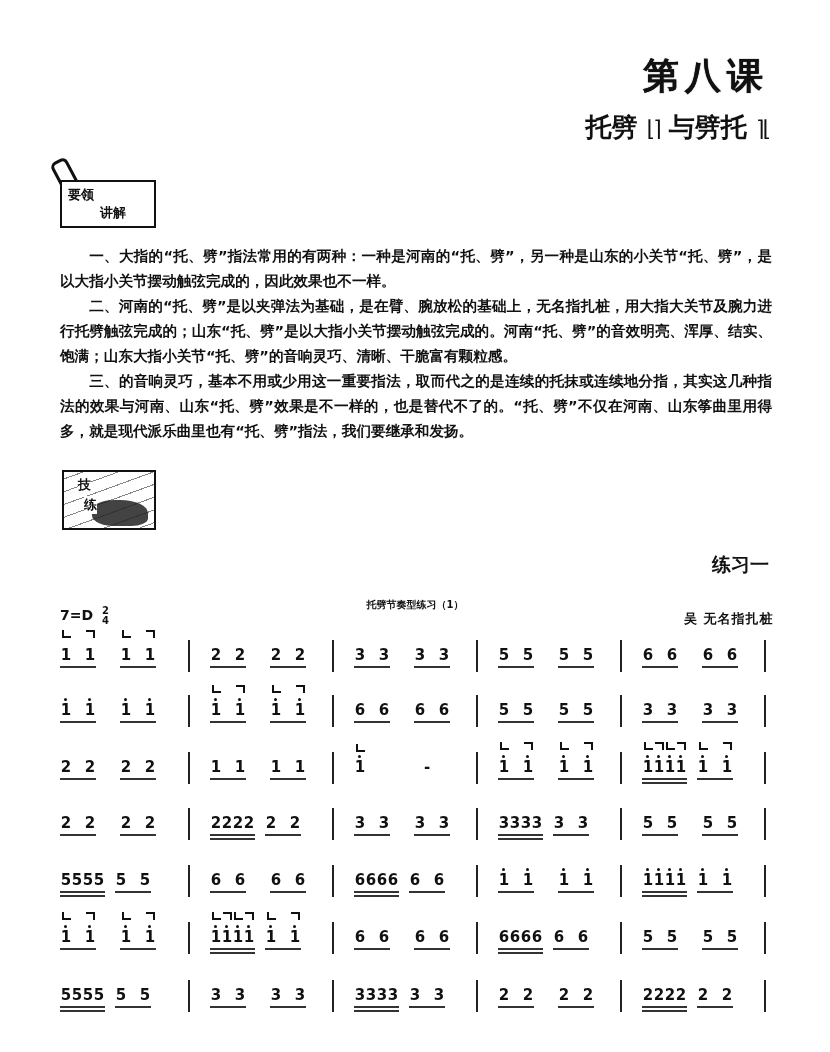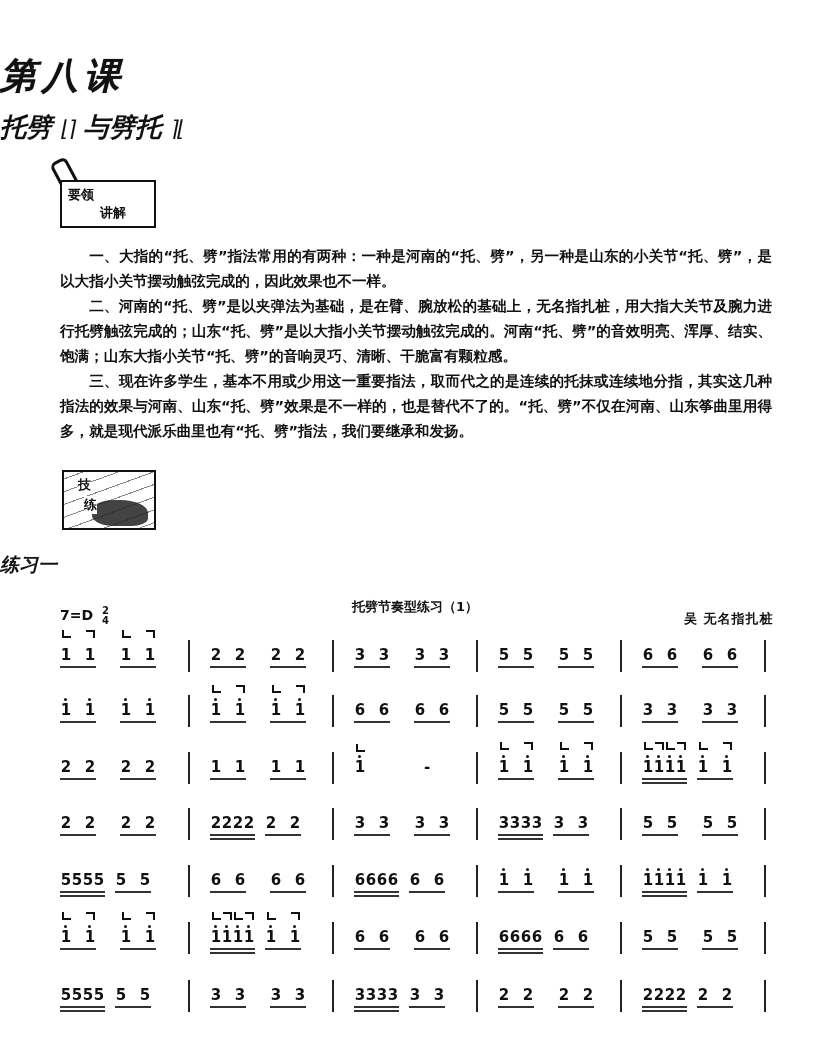--- a/index.html
+++ b/index.html
@@ -1,18 +1,18 @@
 <!DOCTYPE html>
 <html><head>
 <meta charset="utf-8">
 <style>
   html, body { margin:0; padding:0; background:#ffffff; }
   body { width:830px; height:1052px; position:relative; overflow:hidden;
          font-family:"DejaVu Sans", sans-serif; color:#111; }
-  .title { position:absolute; left:0; width:769px; text-align:left; font-weight:bold;font-style:italic; }
+  .title { position:absolute; left:0; width:769px; text-align:right; font-weight:bold; }
   #lesson-title { top:52px; font-size:36px; letter-spacing:6px; font-family:"DejaVu Serif", serif;
                   color:#111; text-shadow:0 0 1px #000; }
   #lesson-subtitle { top:110px; font-size:26px; }
   #lesson-subtitle .sym { font-size:22px; font-weight:normal; letter-spacing:-2px; }
   .badge { position:absolute; border:2px solid #111; background:#fff; }
   #badge-key { left:60px; top:180px; width:92px; height:44px; }
   #badge-key .b1 { position:absolute; left:6px; top:4px; font-size:13px; font-weight:bold; }
   #badge-key .b2 { position:absolute; left:38px; top:22px; font-size:13px; font-weight:bold; }
   #clip { position:absolute; left:58px; top:158px; width:12px; height:36px; border:3px solid #111;
           border-radius:6px; transform:rotate(-28deg); background:transparent; }
@@ -20,21 +20,21 @@
   #badge-practice .lines { position:absolute; inset:0;
     background:repeating-linear-gradient(160deg, transparent 0 6px, #222 6px 7px, transparent 7px 12px); opacity:.55; }
   #badge-practice .blob { position:absolute; left:28px; top:28px; width:56px; height:26px; background:#222;
     border-radius:40% 50% 30% 40%; opacity:.85; }
   #badge-practice .t1 { position:absolute; left:14px; top:4px; font-size:13px; font-weight:bold; background:#fff; }
   #badge-practice .t2 { position:absolute; left:20px; top:24px; font-size:13px; font-weight:bold; background:#fff; }
   .para { position:absolute; left:60px; width:712px; font-size:14.6px; line-height:25px; font-weight:bold;
           text-indent:2em; text-align:justify; }
   #p1 { top:243px; } #p2 { top:293px; } #p3 { top:368px; }
   #exercise-title { top:552px; font-size:19px; }
-  #exercise-subtitle { position:absolute; top:598px; left:0; width:830px; text-align:center; font-size:13px; font-weight:bold; }
+  #exercise-subtitle { position:absolute; top:598px; left:0; width:830px; text-align:center; font-size:10px; font-weight:bold; }
   #key-sig { position:absolute; left:60px; top:606px; font-size:14px; font-weight:bold; }
   #key-sig .frac { display:inline-block; vertical-align:middle; text-align:center; font-size:10px; line-height:10px; margin-left:4px; }
   #key-sig .frac span { display:block; }
   #credit { position:absolute; left:684px; top:610px; font-size:13px; font-weight:bold; letter-spacing:1px; }
 
   .staff-row { position:absolute; left:60px; width:712px; height:40px; }
   .bar { position:absolute; top:0; width:2px; height:32px; background:#222; }
   .measure { position:absolute; top:0; height:40px; }
   .group { position:absolute; top:0; height:40px; }
   .note { position:absolute; top:6px; font-size:15px; font-weight:bold; width:12px; text-align:center; }
@@ -56,21 +56,21 @@
 </div>
 
 <div id="clip"></div>
 <div class="badge" id="badge-key">
   <span class="b1">要领</span>
   <span class="b2">讲解</span>
 </div>
 
 <div class="para" id="p1">一、大指的“托、劈”指法常用的有两种：一种是河南的“托、劈”，另一种是山东的小关节“托、劈”，是以大指小关节摆动触弦完成的，因此效果也不一样。</div>
 <div class="para" id="p2">二、河南的“托、劈”是以夹弹法为基础，是在臂、腕放松的基础上，无名指扎桩，用大指大关节及腕力进行托劈触弦完成的；山东“托、劈”是以大指小关节摆动触弦完成的。河南“托、劈”的音效明亮、浑厚、结实、饱满；山东大指小关节“托、劈”的音响灵巧、清晰、干脆富有颗粒感。</div>
-<div class="para" id="p3">三、现在许多学生，基本不用或少用这一重要指法，取而代之的是连续的托抹或连续地分指，其实这几种指法的效果与河南、山东“托、劈”效果是不一样的，也是替代不了的。“托、劈”不仅在河南、山东筝曲里用得多，就是现代派乐曲里也有“托、劈”指法，我们要继承和发扬。</div>
+<div class="para" id="p3">三、的音响灵巧，基本不用或少用这一重要指法，取而代之的是连续的托抹或连续地分指，其实这几种指法的效果与河南、山东“托、劈”效果是不一样的，也是替代不了的。“托、劈”不仅在河南、山东筝曲里用得多，就是现代派乐曲里也有“托、劈”指法，我们要继承和发扬。</div>
 
 <div class="badge" id="badge-practice">
   <div class="lines"></div>
   <div class="blob"></div>
   <span class="t1">技</span>
   <span class="t2">练</span>
 </div>
 
 <div class="title" id="exercise-title">练习一</div>
 <div id="exercise-subtitle">托劈节奏型练习（1）</div>

